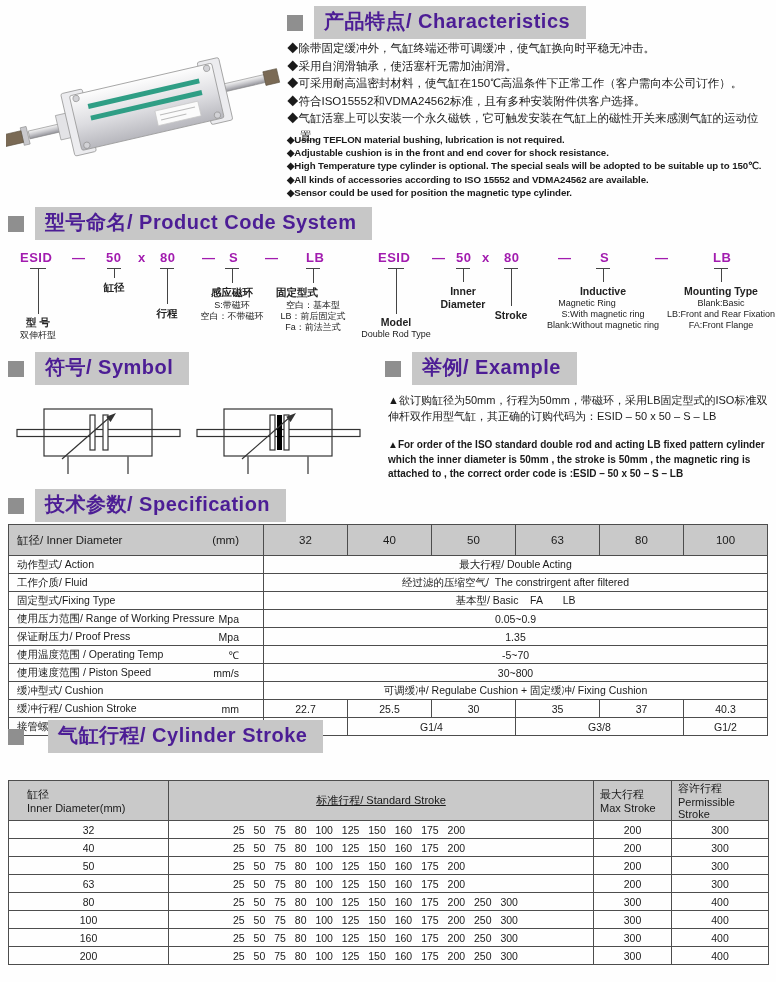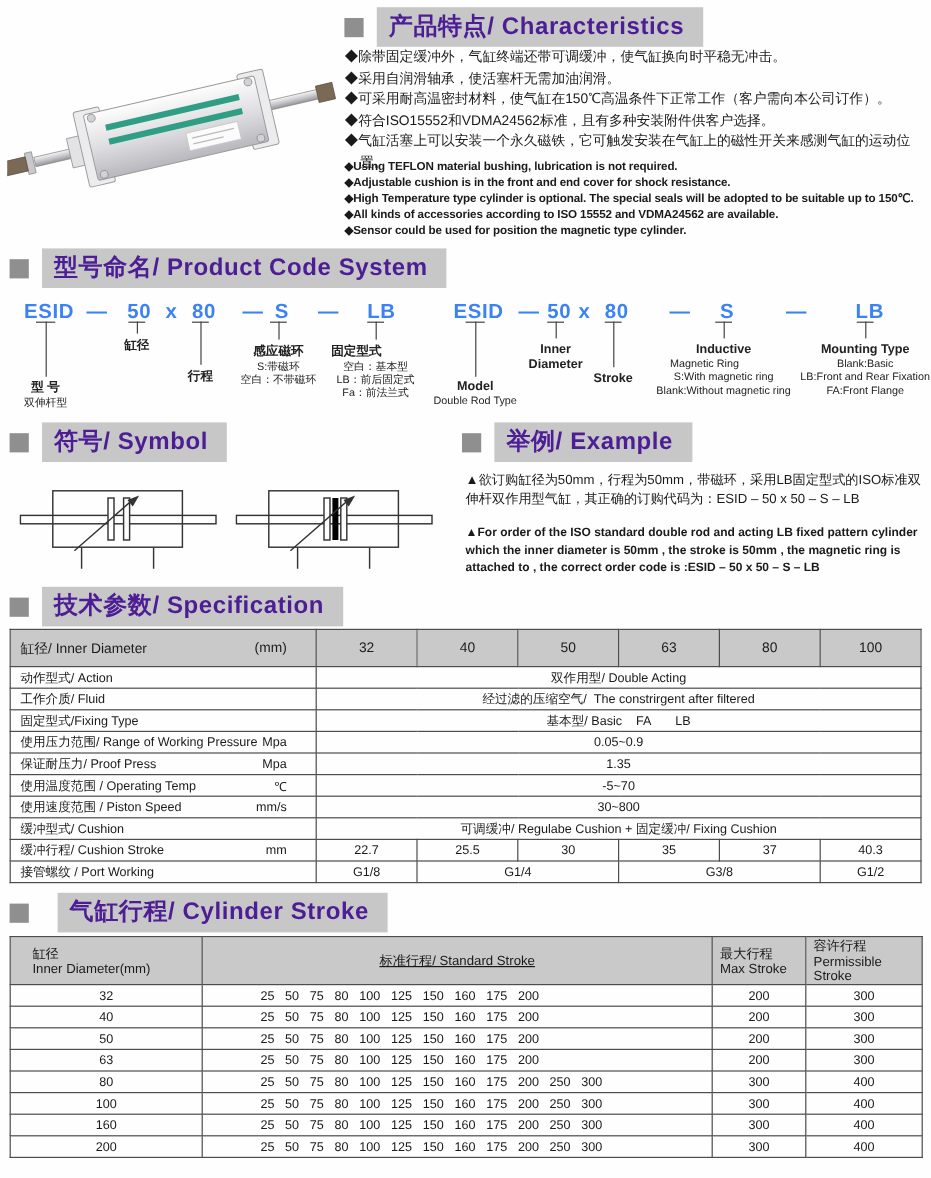--- a/index.html
+++ b/index.html
@@ -10,41 +10,41 @@
   .sq{width:16px;height:16px;background:#8f8f8f;flex:0 0 auto;}
   .banner{background:#c7c7c7;color:#4c1d95;font-weight:bold;font-size:20px;
           padding:2px 16px 4px 10px;white-space:nowrap;letter-spacing:.5px;}
   
   .bul-cn{position:absolute;left:287px;top:40px;width:489px;font-size:11.5px;line-height:17.5px;}
   .bul-cn div{padding-left:13px;text-indent:-13px;}
   .bul-en{position:absolute;left:287px;top:133px;width:489px;font-size:9.7px;font-weight:bold;
           line-height:13.2px;letter-spacing:-.1px;white-space:nowrap;}
   
   .pcs{position:absolute;top:248px;height:100px;}
-  .pcs .code{position:absolute;top:2px;font-size:17px;font-weight:bold;letter-spacing:.5px;color:#3b82f6;}
+  .pcs .code{position:absolute;top:2px;font-size:13px;font-weight:bold;letter-spacing:.5px;color:#a21caf;}
   .tbar{position:absolute;border-top:1.5px solid #444;height:0;}
   .vline{position:absolute;border-left:1.5px solid #444;width:0;}
   .lb{position:absolute;text-align:center;font-weight:bold;font-size:10.5px;color:#222;white-space:nowrap;}
   .ls{position:absolute;text-align:center;font-size:9px;color:#222;white-space:nowrap;}
   
   .ex-cn{position:absolute;left:388px;top:392px;width:384px;font-size:11px;line-height:16px;}
   .ex-en{position:absolute;left:388px;top:438px;width:384px;font-size:10px;font-weight:bold;line-height:14.5px;}
   
   table{border-collapse:collapse;table-layout:fixed;}
   .spec{position:absolute;left:8px;top:524px;width:760px;font-size:10.5px;}
   .spec td{border:1px solid #4d4d4d;height:17px;text-align:center;padding:0;overflow:hidden;}
   .spec tr.hd td{background:#c9c9c9;height:30px;font-size:11.5px;}
   .spec td.lab{text-align:left;}
   .labwrap{display:flex;justify-content:space-between;align-items:center;padding:0 24px 0 8px;}
   .spec .pre{white-space:pre;}
   .stroke{position:absolute;left:8px;top:780px;width:760px;font-size:10.5px;}
   .stroke td{border:1px solid #4d4d4d;height:17px;text-align:center;padding:0;overflow:hidden;}
   .stroke tr.hd td{background:#c9c9c9;height:38px;font-size:11px;text-align:left;padding:0 6px;}
   .stroke tr.hd td.c{text-align:center;text-decoration:underline;}
-  .stroke td.sl{text-align:left;padding-left:48px;word-spacing:6px;white-space:nowrap;}
+  .stroke td.sl{text-align:left;padding-left:64px;word-spacing:6px;white-space:nowrap;}
   .stroke tr.hd td.p1{padding-left:18px;}
   svg{display:block;}
 </style>
 </head>
 <body>
 
 <div class="page">
 
   <div style="position:absolute;left:6px;top:16px;width:280px;height:182px;">
     <svg width="280" height="182" viewBox="0 0 280 182">
@@ -241,21 +241,21 @@
       <td>80</td>
       <td>100</td>
     </tr>
     <tr>
       <td class="lab">
             <div class="labwrap">
               <span>动作型式/ Action</span>
               <span></span>
             </div>
           </td>
-      <td colspan="6" class="pre">双作用型/ Double Acting</td>
+      <td colspan="6" class="pre">最大行程/ Double Acting</td>
     </tr>
     <tr>
       <td class="lab">
             <div class="labwrap">
               <span>工作介质/ Fluid</span>
               <span></span>
             </div>
           </td>
       <td colspan="6" class="pre">经过滤的压缩空气/  The constrirgent after filtered</td>
     </tr>
@@ -335,21 +335,21 @@
             </div>
           </td>
       <td>G1/8</td>
       <td colspan="2">G1/4</td>
       <td colspan="2">G3/8</td>
       <td>G1/2</td>
     </tr>
   </tbody>
     </table>
 
-  <div class="sec-head" style="left:8px;top:744px;gap:24px;">
+  <div class="sec-head" style="left:8px;top:720px;gap:24px;">
     <div class="sq"></div>
     <div class="banner">气缸行程/ Cylinder Stroke</div>
   </div>
   <table class="stroke">
     <colgroup>
         <col style="width:160px">
         <col style="width:425px">
         <col style="width:78px">
         <col style="width:97px">
       </colgroup>

